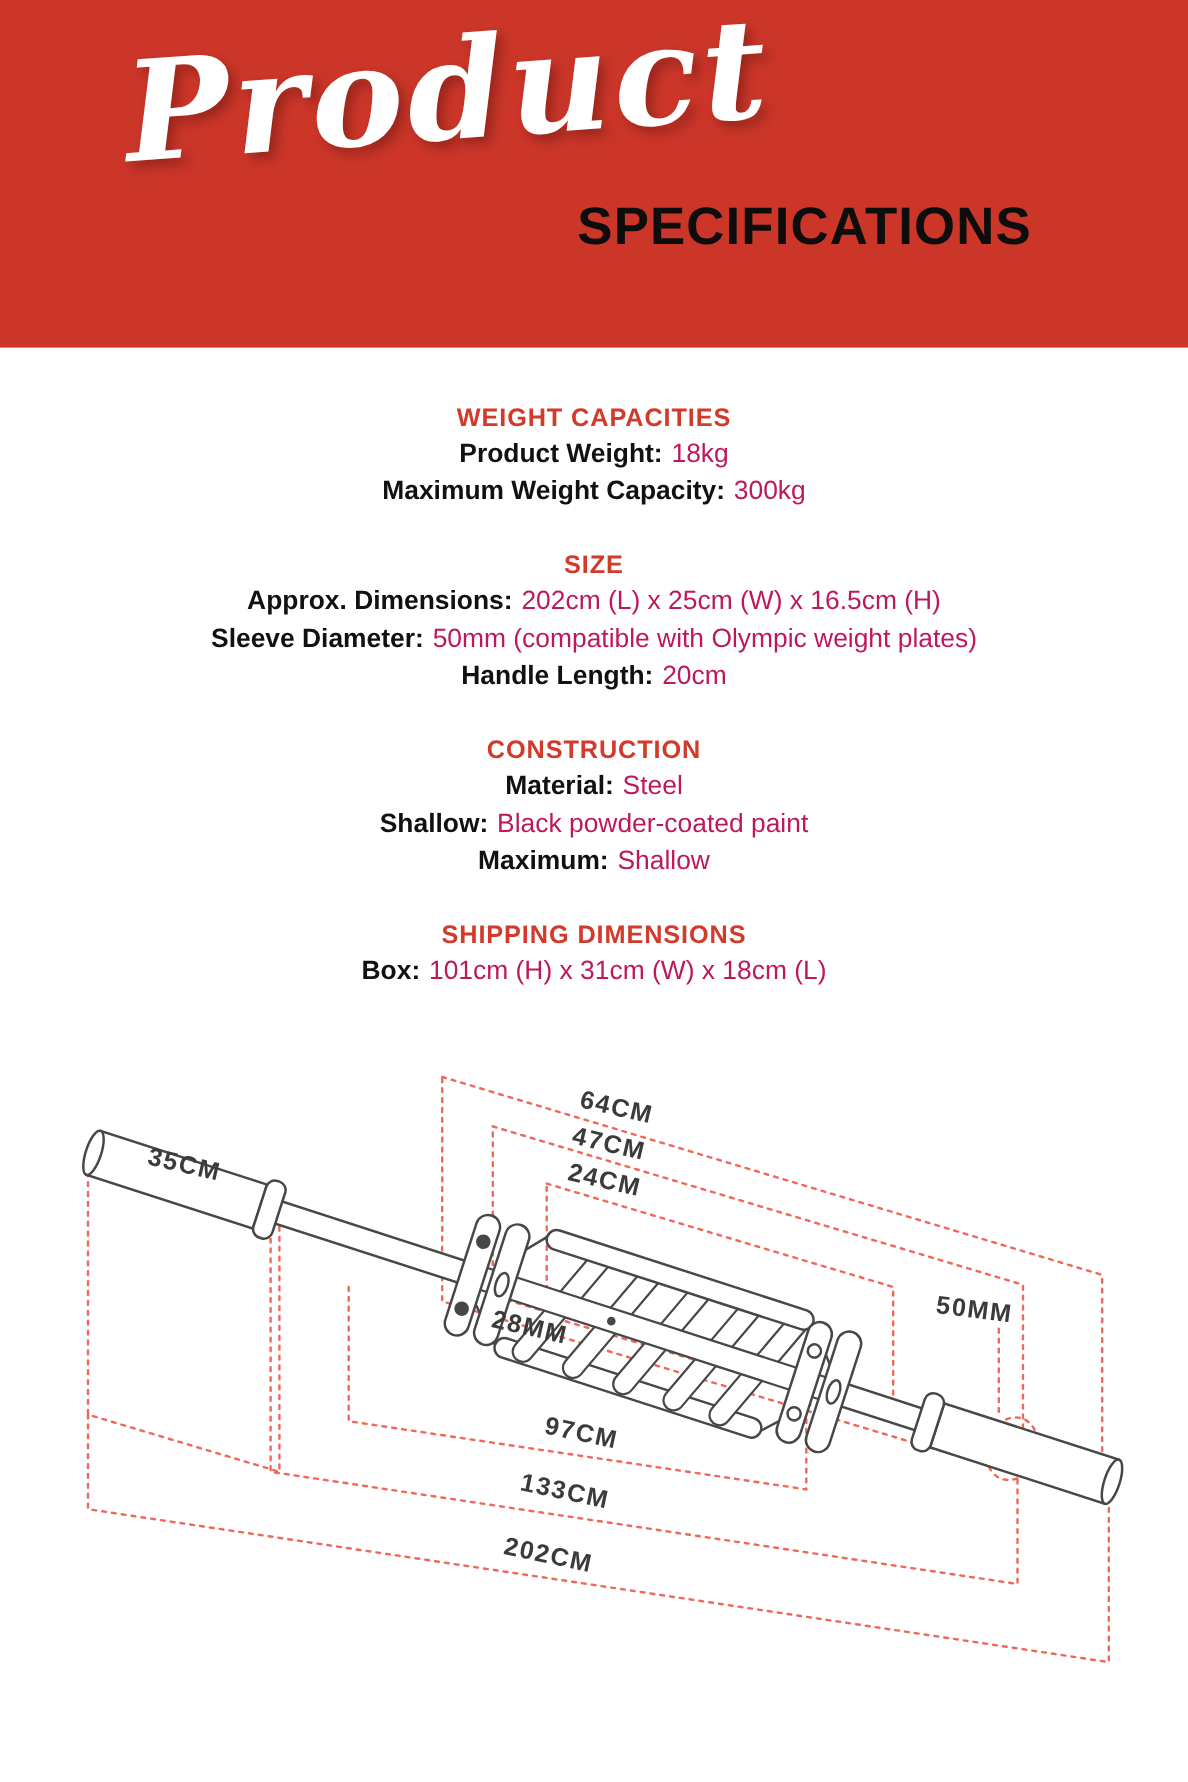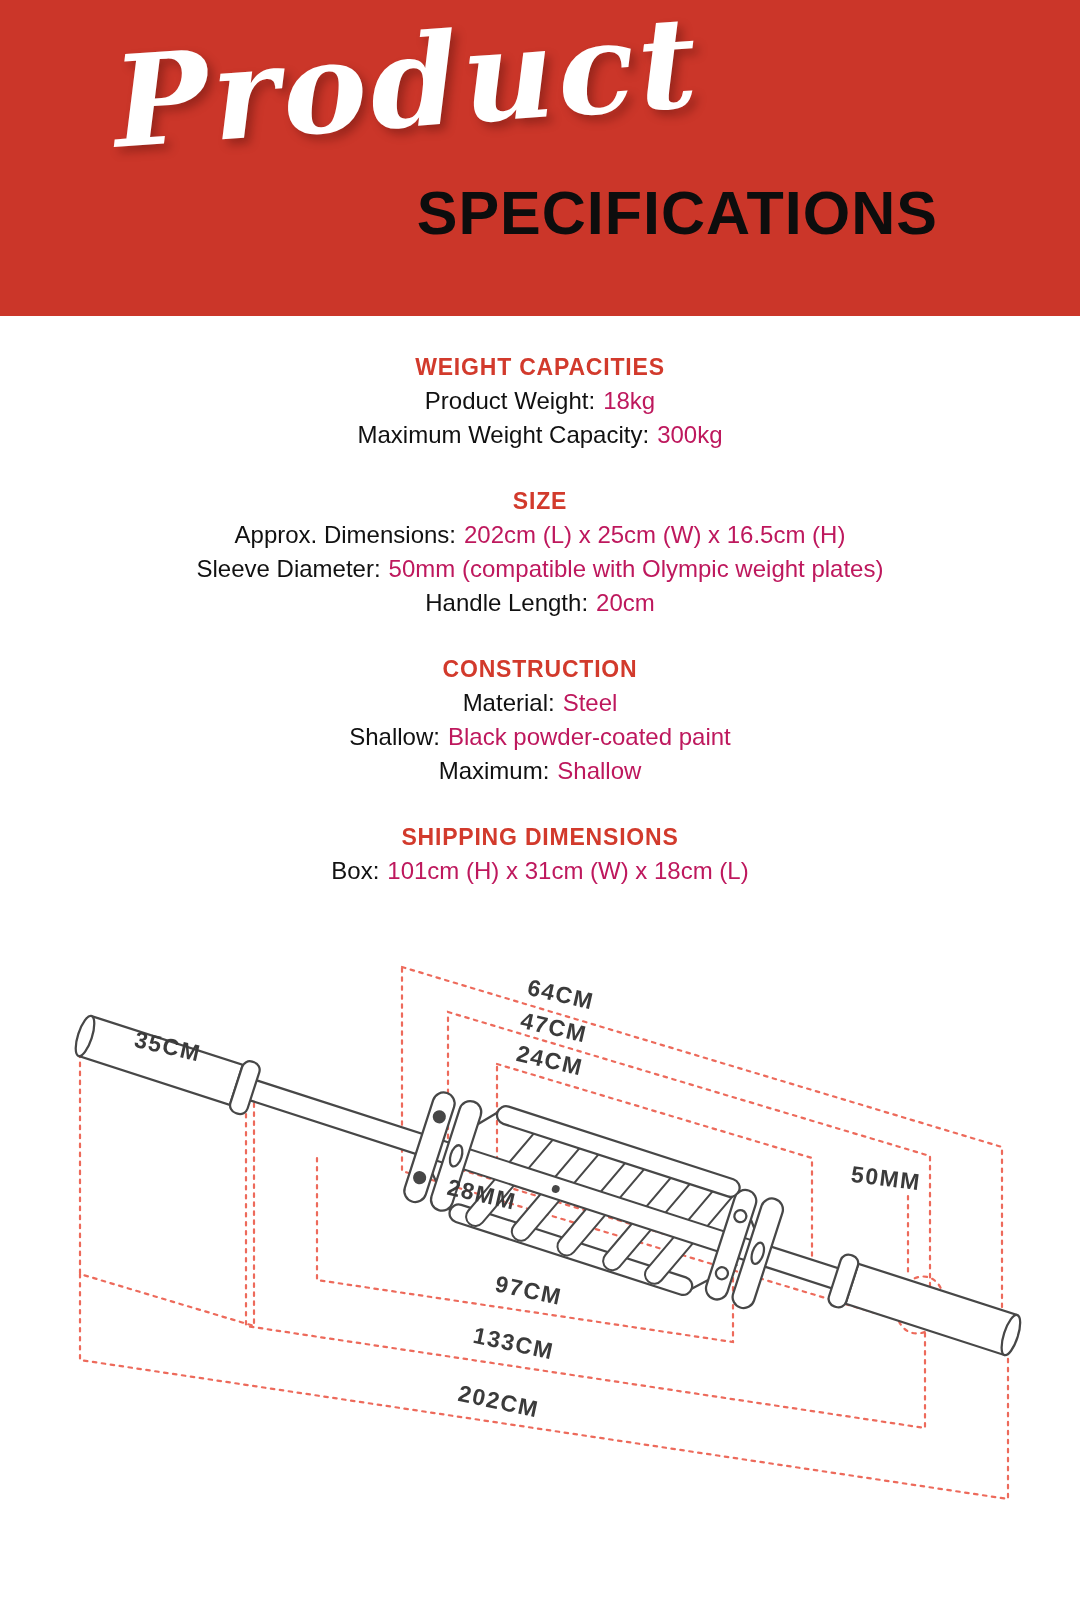--- a/index.html
+++ b/index.html
@@ -12,32 +12,32 @@
   .banner { position:relative; width:1080px; height:316px; background:#cb3629; }
   .banner .script {
     position:absolute; left:108px; top:22px;
     font-family:"DejaVu Serif", serif; font-style:italic; font-weight:700;
     font-size:126px; line-height:1.3; color:#ffffff; letter-spacing:4px;
     transform:rotate(-4deg); transform-origin:left top;
     text-shadow:5px 6px 10px rgba(60,10,5,.35);
   }
   .banner .title {
     position:absolute; right:142px; top:183px;
-    font-size:61px; font-weight:800; color:#0d0d0d; letter-spacing:1px;
+    font-size:48px; font-weight:800; color:#0d0d0d; letter-spacing:1px;
     line-height:1; white-space:nowrap;
   }
   
-  .specs { text-align:center; padding-top:34px; }
+  .specs { text-align:center; padding-top:34px;margin-top:12px; }
   .spec-section .shead {
     color:#d23a2c; font-size:23px; font-weight:700; letter-spacing:.8px;
     line-height:34px; margin-top:32px;
   }
   .spec-section:first-child .shead { margin-top:0; }
   .row { font-size:24px; line-height:34px; color:#1c1c1c; }
-  .row .lbl { font-weight:400; margin-right:8px; color:#111111; }
+  .row .lbl { font-weight:700; margin-right:8px; color:#111111; }
   .row .val { font-weight:400; color:#be185d; }
   
   .diagram { display:block; margin-top:18px; width:1080px; height:680px; }
   .dims path, .dims line, .dims ellipse {
     stroke:#ed6a5b; fill:none; stroke-width:2.2;
     stroke-dasharray:3.5 5.5; stroke-linecap:round;
   }
   .bar rect, .bar ellipse, .bar circle, .bar path { stroke:#474747; stroke-width:2.25; }
   .bar .fillw { fill:#ffffff; }
   .bar .nofill { fill:none; }

